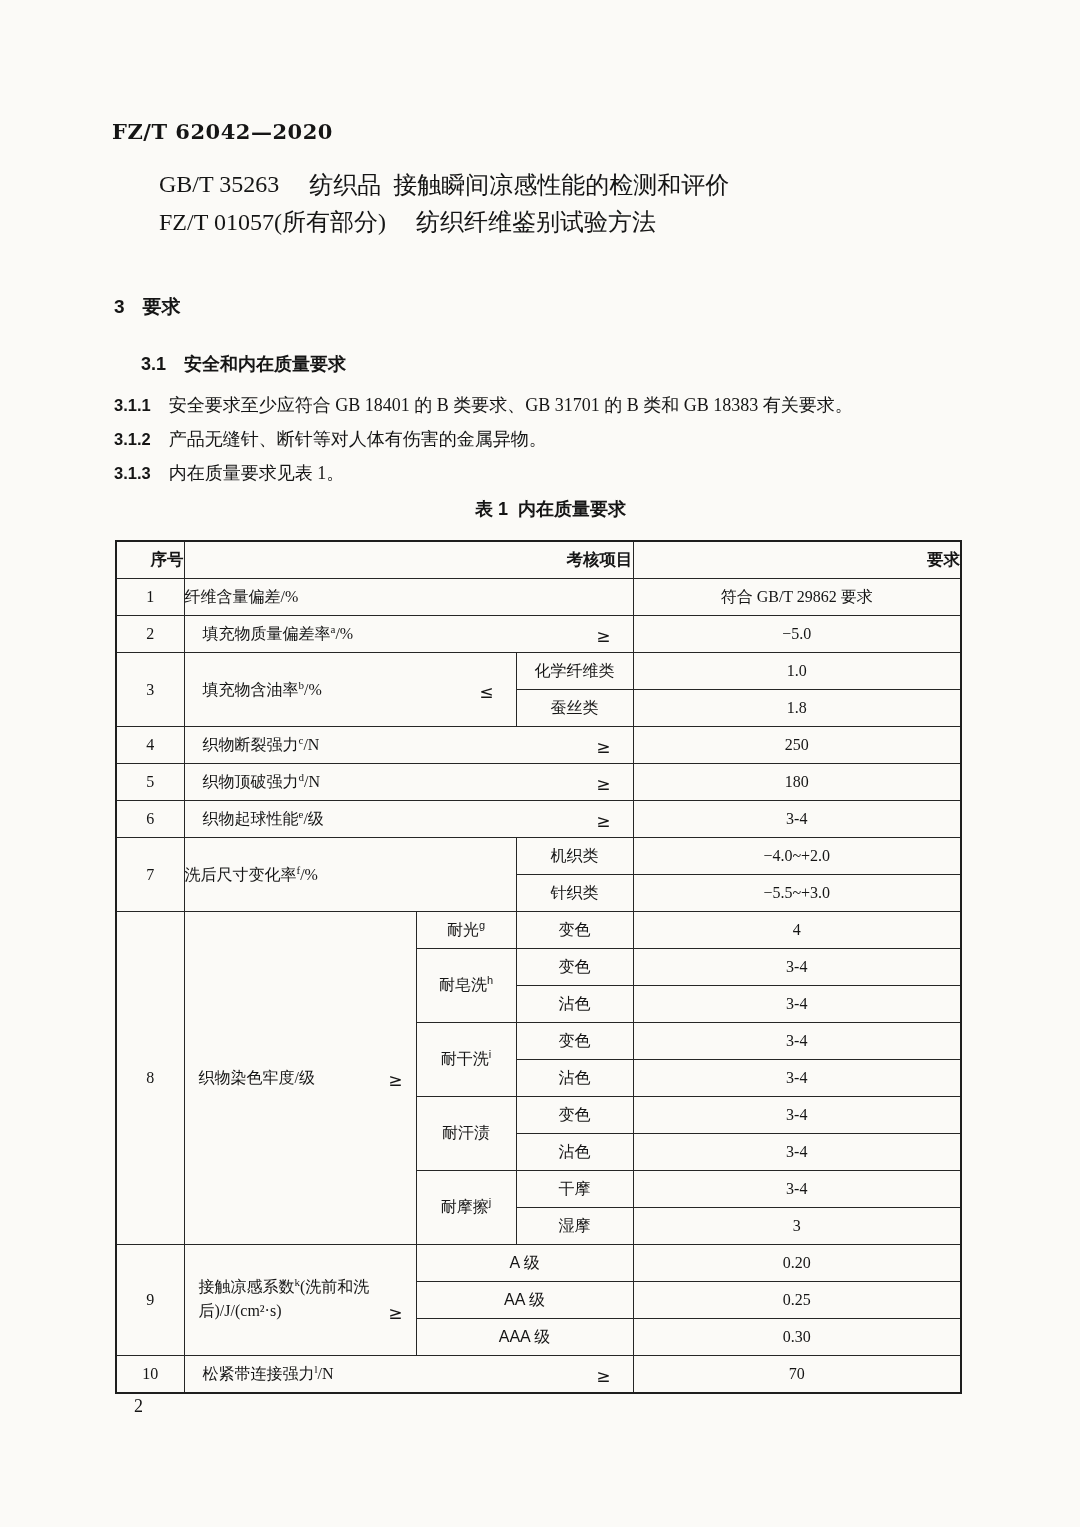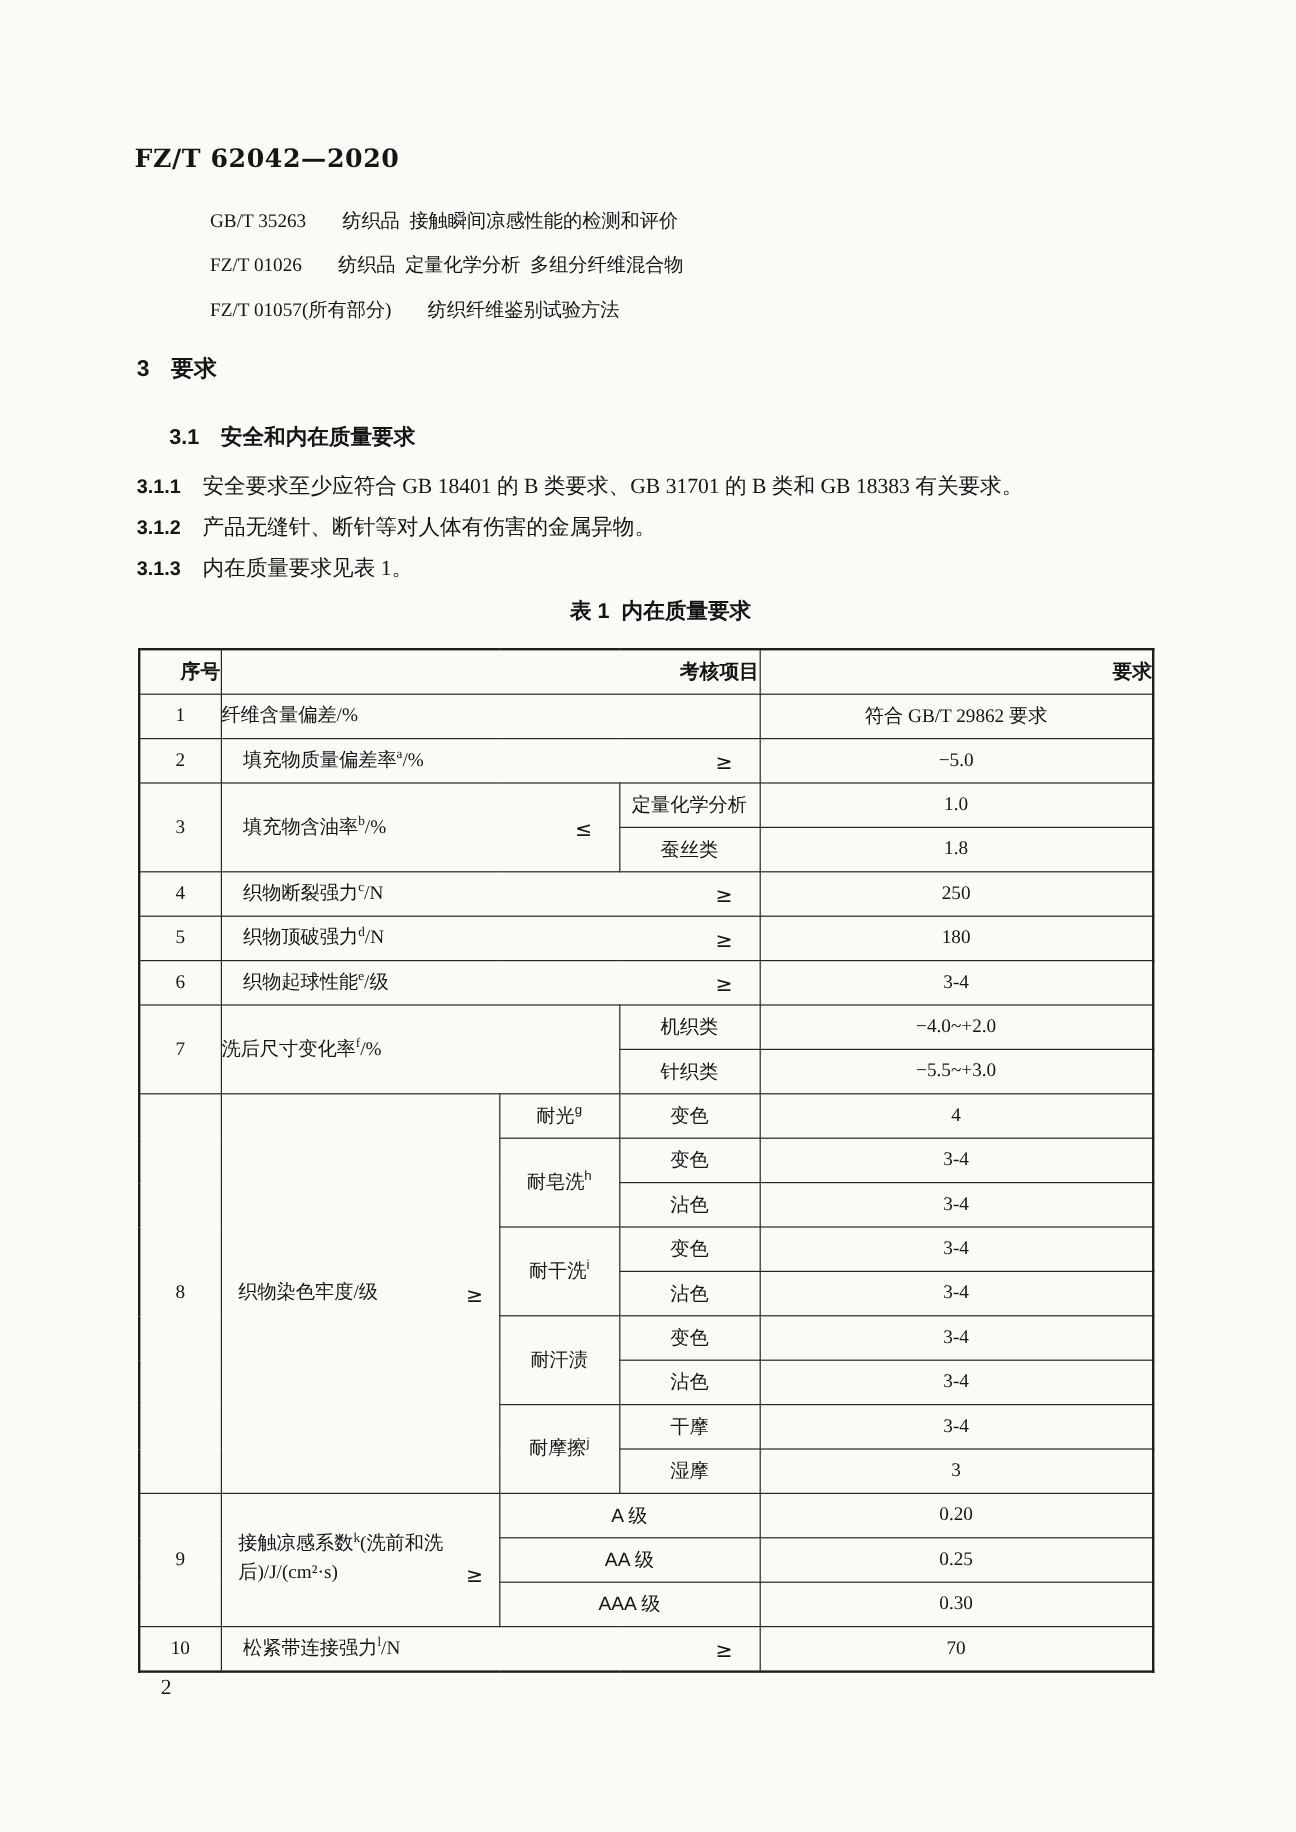--- a/index.html
+++ b/index.html
@@ -12,21 +12,21 @@
     -webkit-font-smoothing:antialiased;
   }
   .page{position:absolute;inset:0;}
 
   .std-no{
     position:absolute;left:112px;top:119px;
     font-family:"DejaVu Serif","Liberation Serif",serif;
     font-weight:bold;font-size:21px;letter-spacing:.5px;
   }
   .refs{position:absolute;left:159px;top:166px;}
-  .ref-line{height:37px;display:flex;align-items:center;font-size:16px;white-space:pre;margin-left:16px;}
+  .ref-line{height:37px;display:flex;align-items:center;font-size:24px;white-space:pre;}
   .ref-code{margin-right:30px;}
   .ref-title{white-space:pre;}
 
   .heading{position:absolute;left:114px;display:flex;align-items:baseline;
     font-family:"Liberation Sans","DejaVu Sans",sans-serif;font-weight:bold;}
   .h-l1{top:294px;font-size:19px;}
   .h-l2{top:352px;font-size:18px;margin-left:27px;}
   .heading .num{margin-right:18px;}
 
   .clause{position:absolute;left:114px;display:flex;align-items:baseline;font-size:18px;}
@@ -77,24 +77,20 @@
 <div class="page">
 
   <div class="std-no">FZ/T 62042—2020</div>
 
   <div class="refs">
     <div class="ref-line">
       <span class="ref-code">GB/T 35263</span>
       <span class="ref-title">纺织品  接触瞬间凉感性能的检测和评价</span>
     </div>
     <div class="ref-line">
-      <span class="ref-code">FZ/T 01026</span>
-      <span class="ref-title">纺织品  定量化学分析  多组分纤维混合物</span>
-    </div>
-    <div class="ref-line">
       <span class="ref-code">FZ/T 01057(所有部分)</span>
       <span class="ref-title">纺织纤维鉴别试验方法</span>
     </div>
   </div>
 
   <div class="heading h-l1">
     <span class="num">3</span>
     <span>要求</span>
   </div>
 
@@ -154,21 +150,21 @@
     </tr>
 
     <tr>
       <td class="center" rowspan="2">3</td>
       <td colspan="2" rowspan="2">
         <div class="iflex">
           <span class="itext"><span>填充物含油率</span><sup>b</sup><span>/%</span></span>
           <span class="op">≤</span>
         </div>
       </td>
-      <td class="subcell">定量化学分析</td>
+      <td class="subcell">化学纤维类</td>
       <td class="center">1.0</td>
     </tr>
     <tr>
       <td class="subcell">蚕丝类</td>
       <td class="center">1.8</td>
     </tr>
 
     <tr>
       <td class="center">4</td>
       <td colspan="3">

